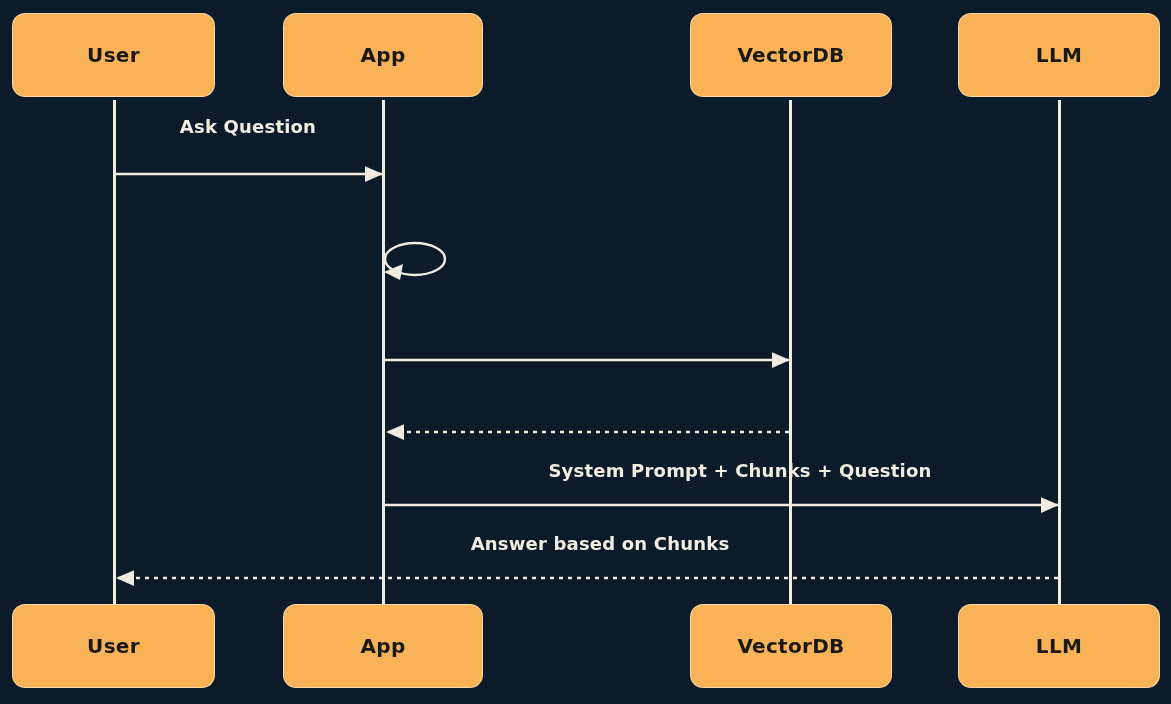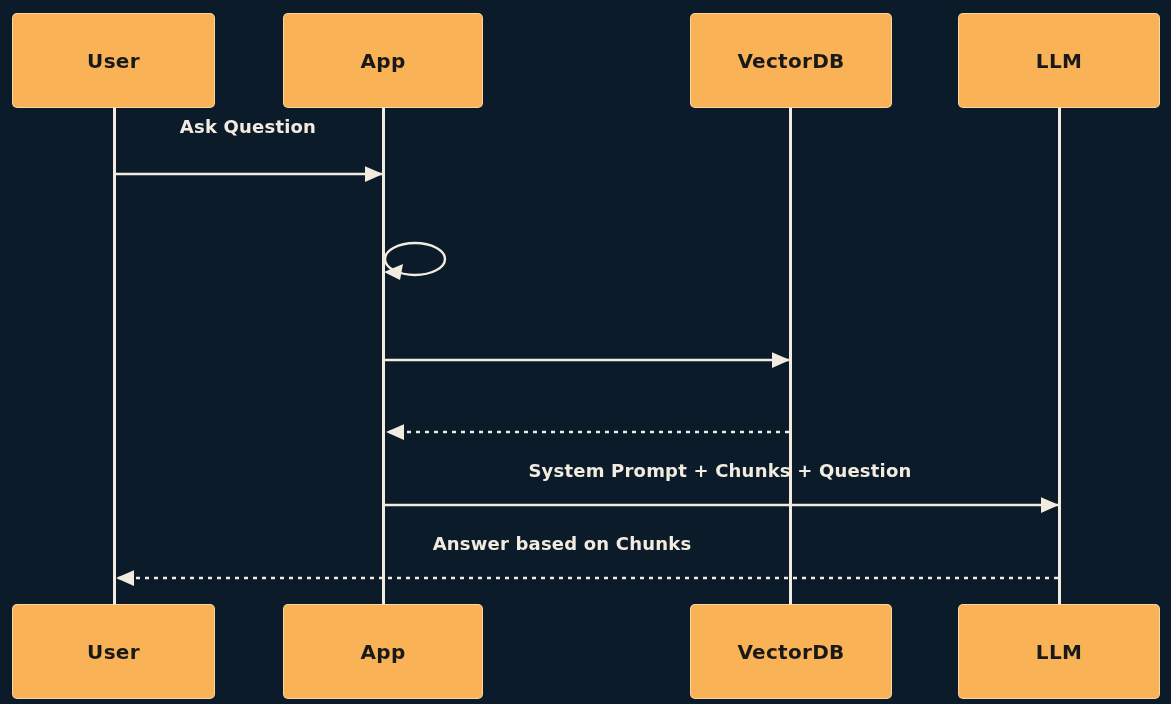--- a/index.html
+++ b/index.html
@@ -48,24 +48,24 @@
     position: absolute;
     transform: translateX(-50%);
     color: #f2ece0;
     font-size: 18px;
     font-weight: 600;
     letter-spacing: .2px;
     white-space: nowrap;
   }
   .actor {
     position: absolute;
-    height: 95px;
+    height: 84px;
     background: #f9b356;
     border: 1px solid rgba(252, 244, 229, .55);
-    border-radius: 5px;
+    border-radius: 13px;
     box-sizing: border-box;
     display: flex;
     align-items: center;
     justify-content: center;
   }
   .actor span {
     color: #191919;
     font-size: 20px;
     font-weight: 600;
     letter-spacing: .3px;
@@ -96,22 +96,22 @@
     <line class="msg-line" x1="384" y1="360" x2="790" y2="360" marker-end="url(#arrow)"></line>
 
     <line class="msg-line dashed" x1="789" y1="432" x2="386" y2="432" marker-end="url(#arrow)"></line>
 
     <line class="msg-line" x1="384" y1="505" x2="1059" y2="505" marker-end="url(#arrow)"></line>
 
     <line class="msg-line dashed" x1="1058" y1="578" x2="116" y2="578" marker-end="url(#arrow)"></line>
   </svg>
 
   <div class="msg-label" style="left:248px; top:116px">Ask Question</div>
-  <div class="msg-label" style="left:720px; top:460px">System Prompt + Chunks + Question</div>
-  <div class="msg-label" style="left:562px; top:533px">Answer based on Chunks</div>
+  <div class="msg-label" style="left:740px; top:460px">System Prompt + Chunks + Question</div>
+  <div class="msg-label" style="left:600px; top:533px">Answer based on Chunks</div>
 
   <div class="actor" style="left:12px; top:13px; width:203px">
     <span>User</span>
   </div>
   <div class="actor" style="left:283px; top:13px; width:200px">
     <span>App</span>
   </div>
   <div class="actor" style="left:690px; top:13px; width:202px">
     <span>VectorDB</span>
   </div>

